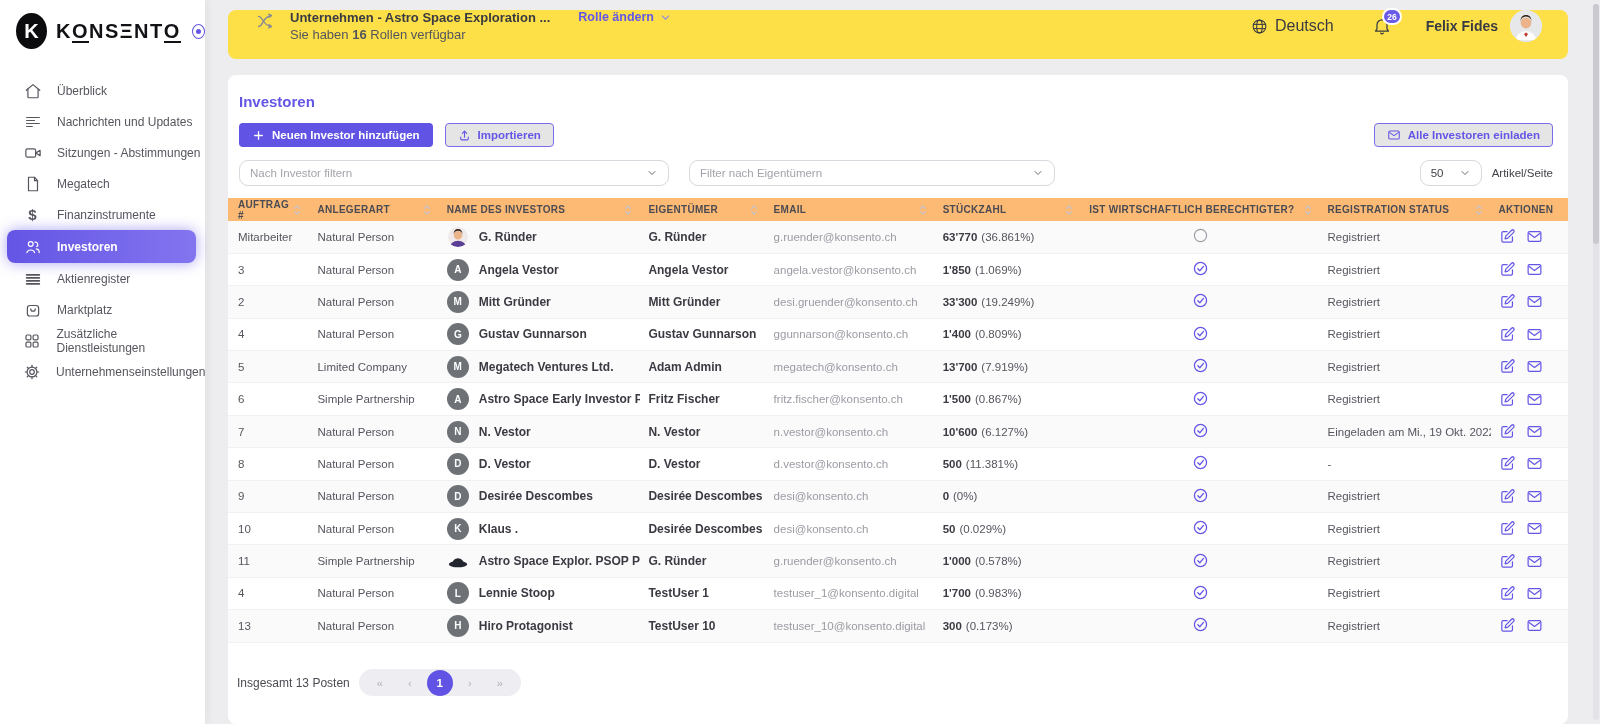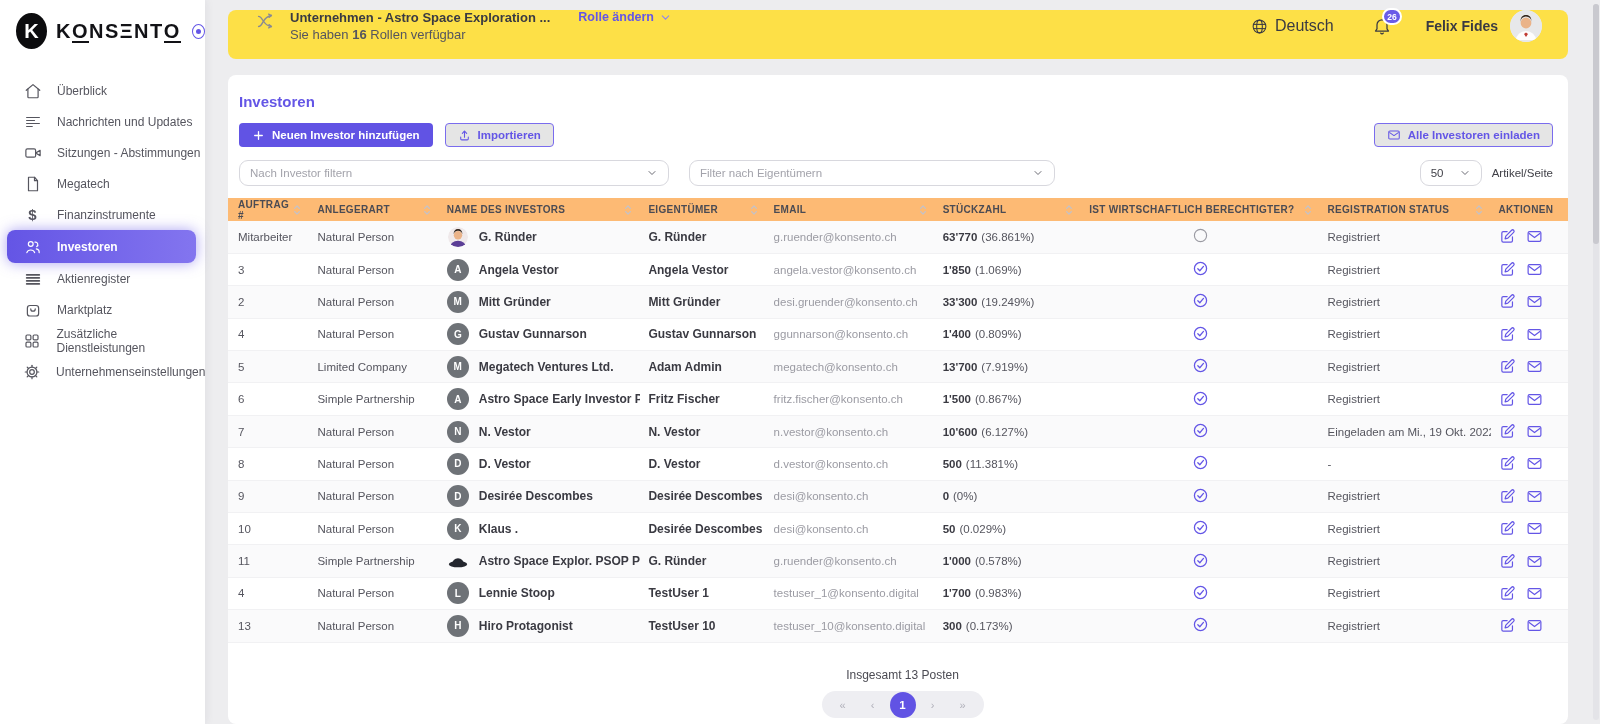--- a/index.html
+++ b/index.html
@@ -115,21 +115,21 @@
   .owner-cell { font-weight:700; color:#3a3a42; font-size:12px; }
   .email-cell { color:#9b9ba3; }
   .qty b { font-weight:700; color:#3a3a42; }
   .qty span { color:#55555e; margin-left:4px; }
   .center { text-align:center; }
   .check-wrap { display:inline-flex; }
   .action-btns { display:flex; gap:10px; }
   .icon-btn { background:none; border:none; padding:0; cursor:pointer; color:#6456e6; }
 
   
-  .table-footer { padding:14px 0 6px; display:flex; flex-direction:column; align-items:center; gap:9px;margin-left:9px; }
+  .table-footer { padding:14px 0 28px; display:flex; flex-direction:row; align-items:center; gap:9px;margin-left:9px; }
   .total-label { font-size:12px; color:#4b4b53; }
   .pagination {
     display:flex; align-items:center; background:#eeeef2; border-radius:16px;
     height:27px; padding:0 8px; gap:4px;
   }
   .page-arrow {
     width:26px; height:27px; display:flex; align-items:center; justify-content:center;
     color:#b0b0ba; font-size:11px; background:none; border:none; cursor:pointer; font-family:inherit;
   }
   .page-current {

